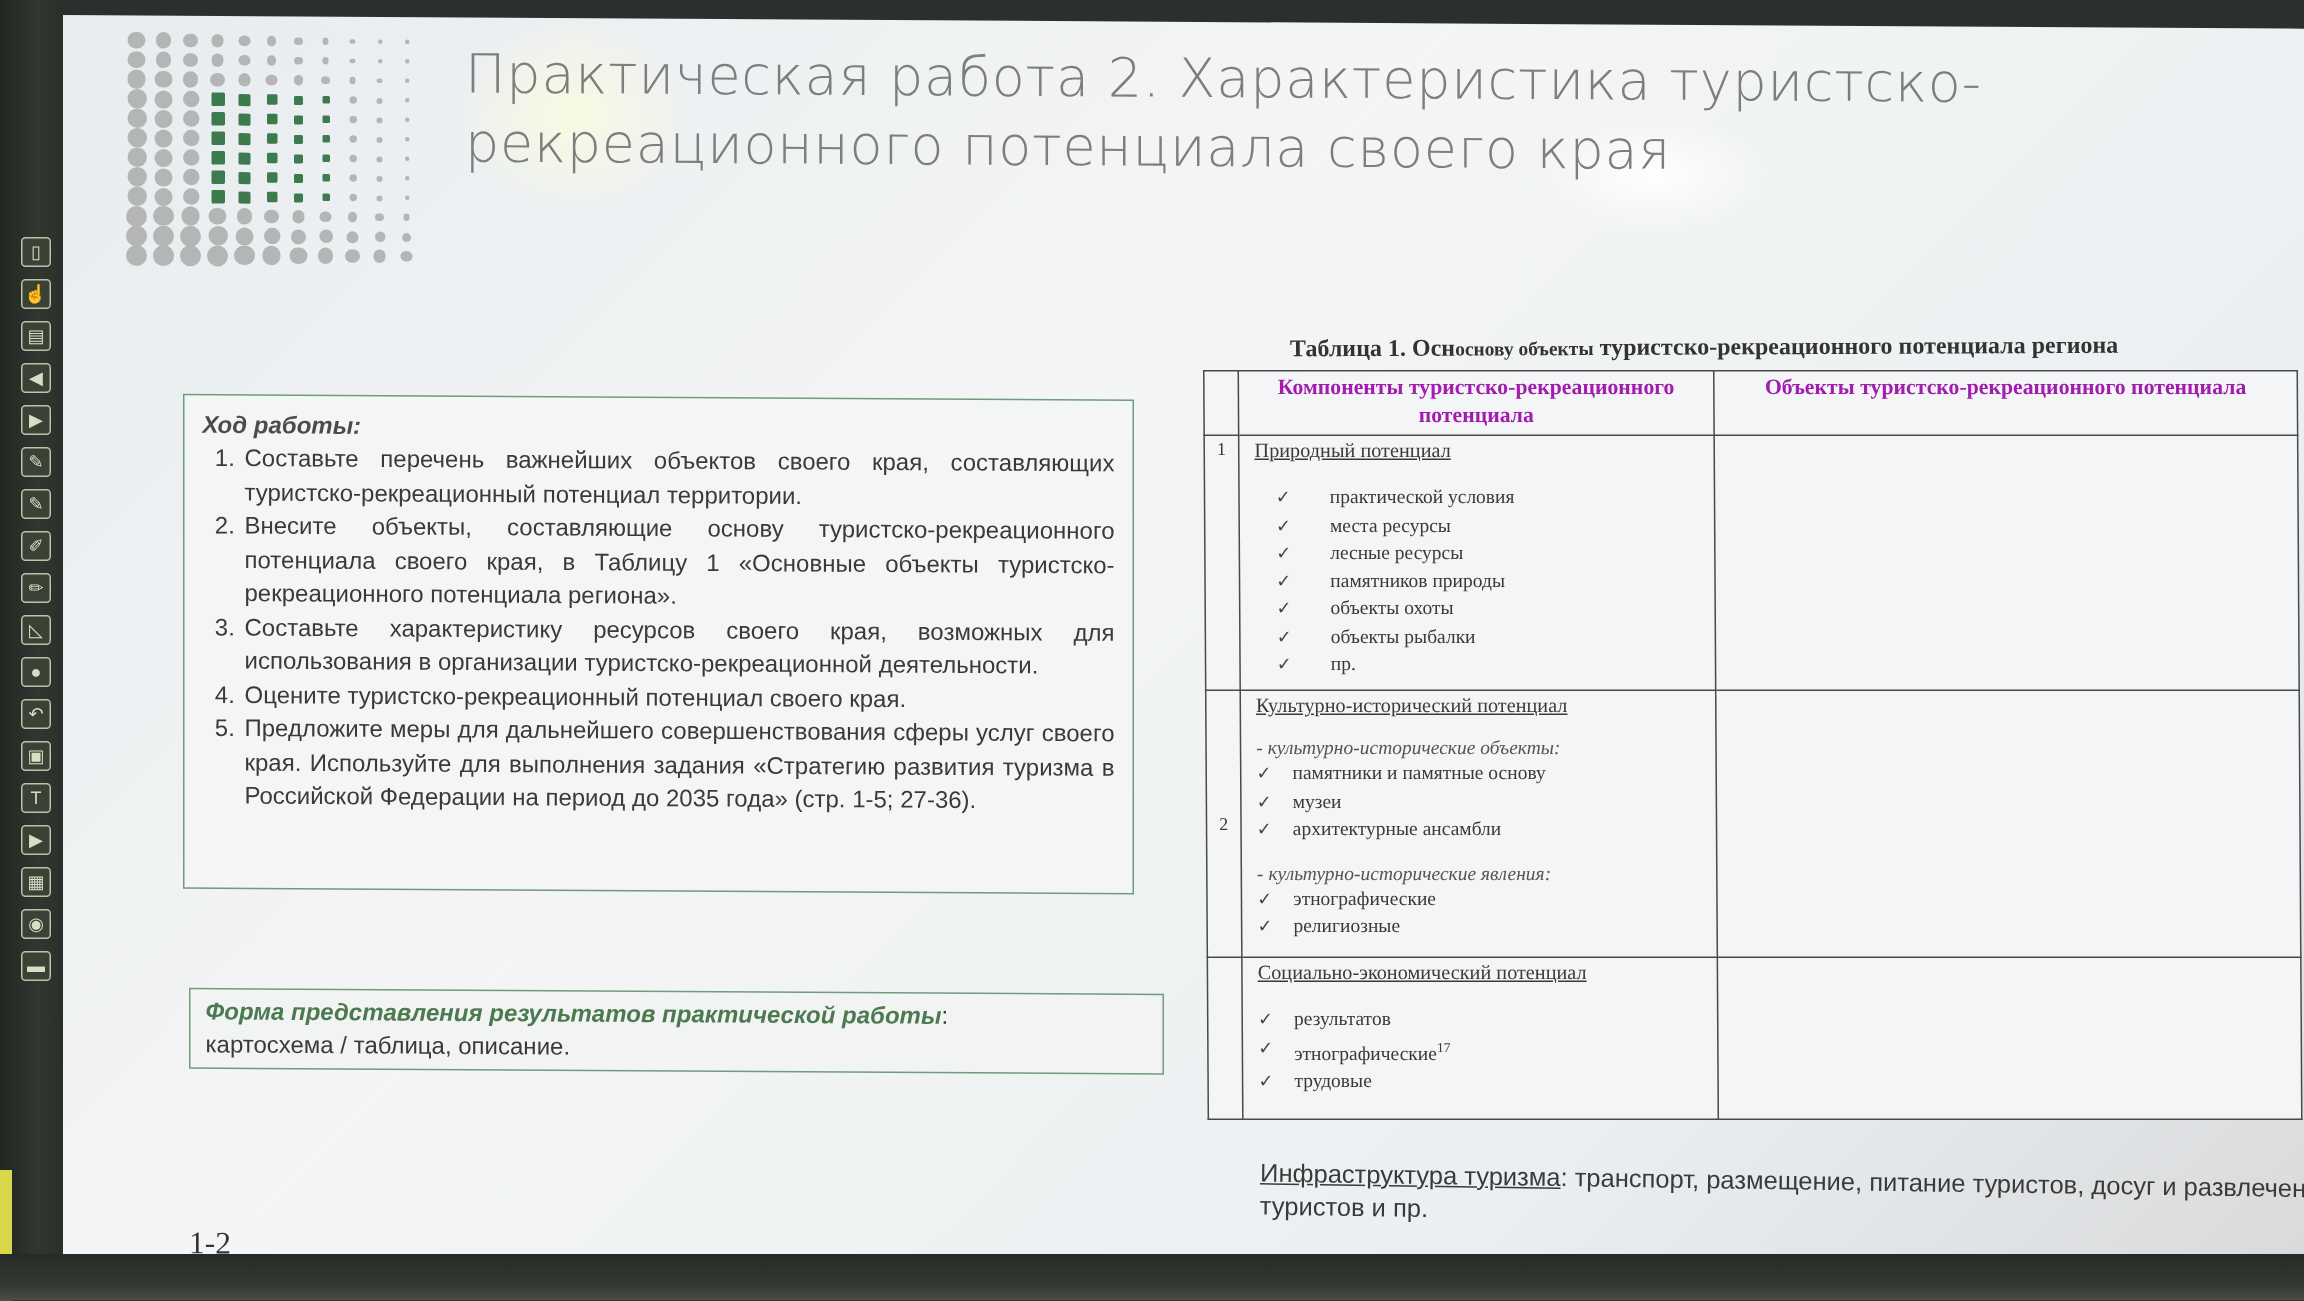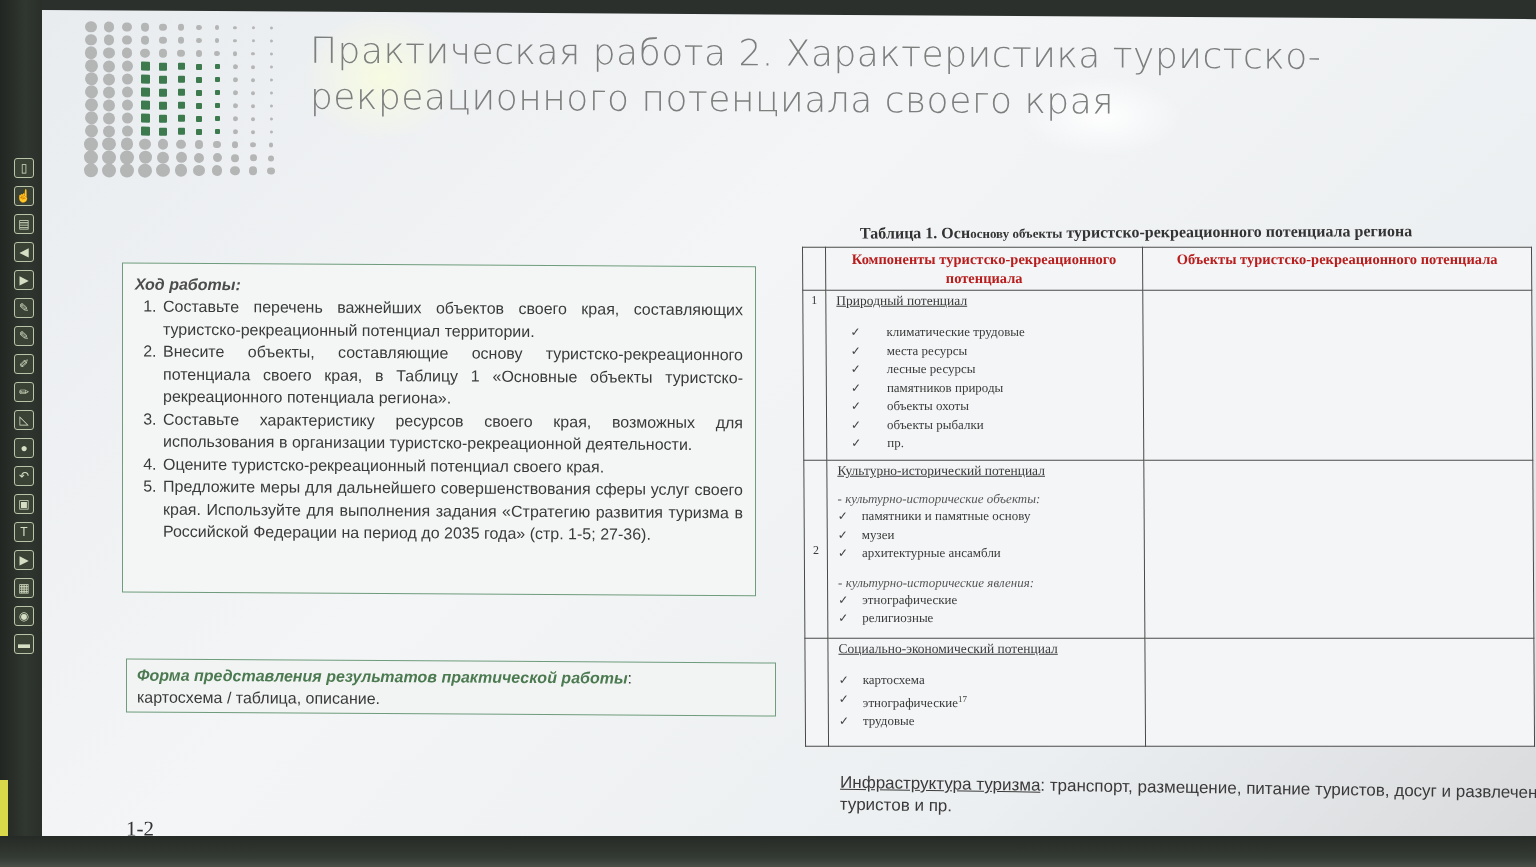--- a/index.html
+++ b/index.html
@@ -81,21 +81,21 @@
   .tcaption .small { font-size:13px; }
   .table-wrap {
     position:absolute; left:760px; top:232px; width:730px;
     transform:rotate(-0.35deg); transform-origin:left top;
   }
   table.doc {
     border-collapse:collapse; width:730px; background:#f3f5f6;
     font-family:"Liberation Serif", serif; color:#3a3a3a;
   }
   table.doc td, table.doc th { border:1.2px solid #4a4a4a; vertical-align:top; padding:0; }
-  table.doc th { font-weight:bold; font-size:14.5px; line-height:19px; text-align:center; color:#b91c1c; padding:2px 4px; }
+  table.doc th { font-weight:bold; font-size:14.5px; line-height:19px; text-align:center; color:#a21caf; padding:2px 4px; }
   .num { width:14px; font-size:12px; text-align:center; padding-top:2px !important; }
   .num2 { vertical-align:middle !important; }
   .comp { width:300px; padding:2px 6px 2px 10px !important; font-size:13px; }
   .comp .head { text-decoration:underline; font-size:13.5px; margin-bottom:14px; color:#3a3a3a; }
   .comp .sub { font-style:italic; color:#555; margin-top:4px; }
   .comp ul { list-style:none; margin:0; padding:0; }
   .comp li { line-height:18.5px; display:flex; }
   .comp li .ck { width:24px; flex:0 0 auto; color:#444; font-size:12px; }
   .comp.r1 li .ck { width:50px; padding-left:14px; box-sizing:border-box; }
   .objs { }
@@ -286,21 +286,21 @@
         <th style="width:300px">Компоненты туристско-рекреационного потенциала</th>
         <th>Объекты туристско-рекреационного потенциала</th>
       </tr>
       <tr style="height:170px">
         <td class="num">1</td>
         <td class="comp r1">
           <div class="head">Природный потенциал</div>
           <ul>
             <li>
                   <span class="ck">✓</span>
-                  <span>климатические трудовые</span>
+                  <span>практической условия</span>
                 </li>
             <li>
                   <span class="ck">✓</span>
                   <span>места ресурсы</span>
                 </li>
             <li>
                   <span class="ck">✓</span>
                   <span>лесные ресурсы</span>
                 </li>
             <li>
@@ -356,21 +356,21 @@
         </td>
         <td class="objs"></td>
       </tr>
       <tr style="height:108px">
         <td class="num"></td>
         <td class="comp">
           <div class="head">Социально-экономический потенциал</div>
           <ul>
             <li>
                   <span class="ck">✓</span>
-                  <span>картосхема</span>
+                  <span>результатов</span>
                 </li>
             <li>
                   <span class="ck">✓</span>
                   <span><span>этнографические</span><sup>17</sup></span>
                 </li>
             <li>
                   <span class="ck">✓</span>
                   <span>трудовые</span>
                 </li>
           </ul>

